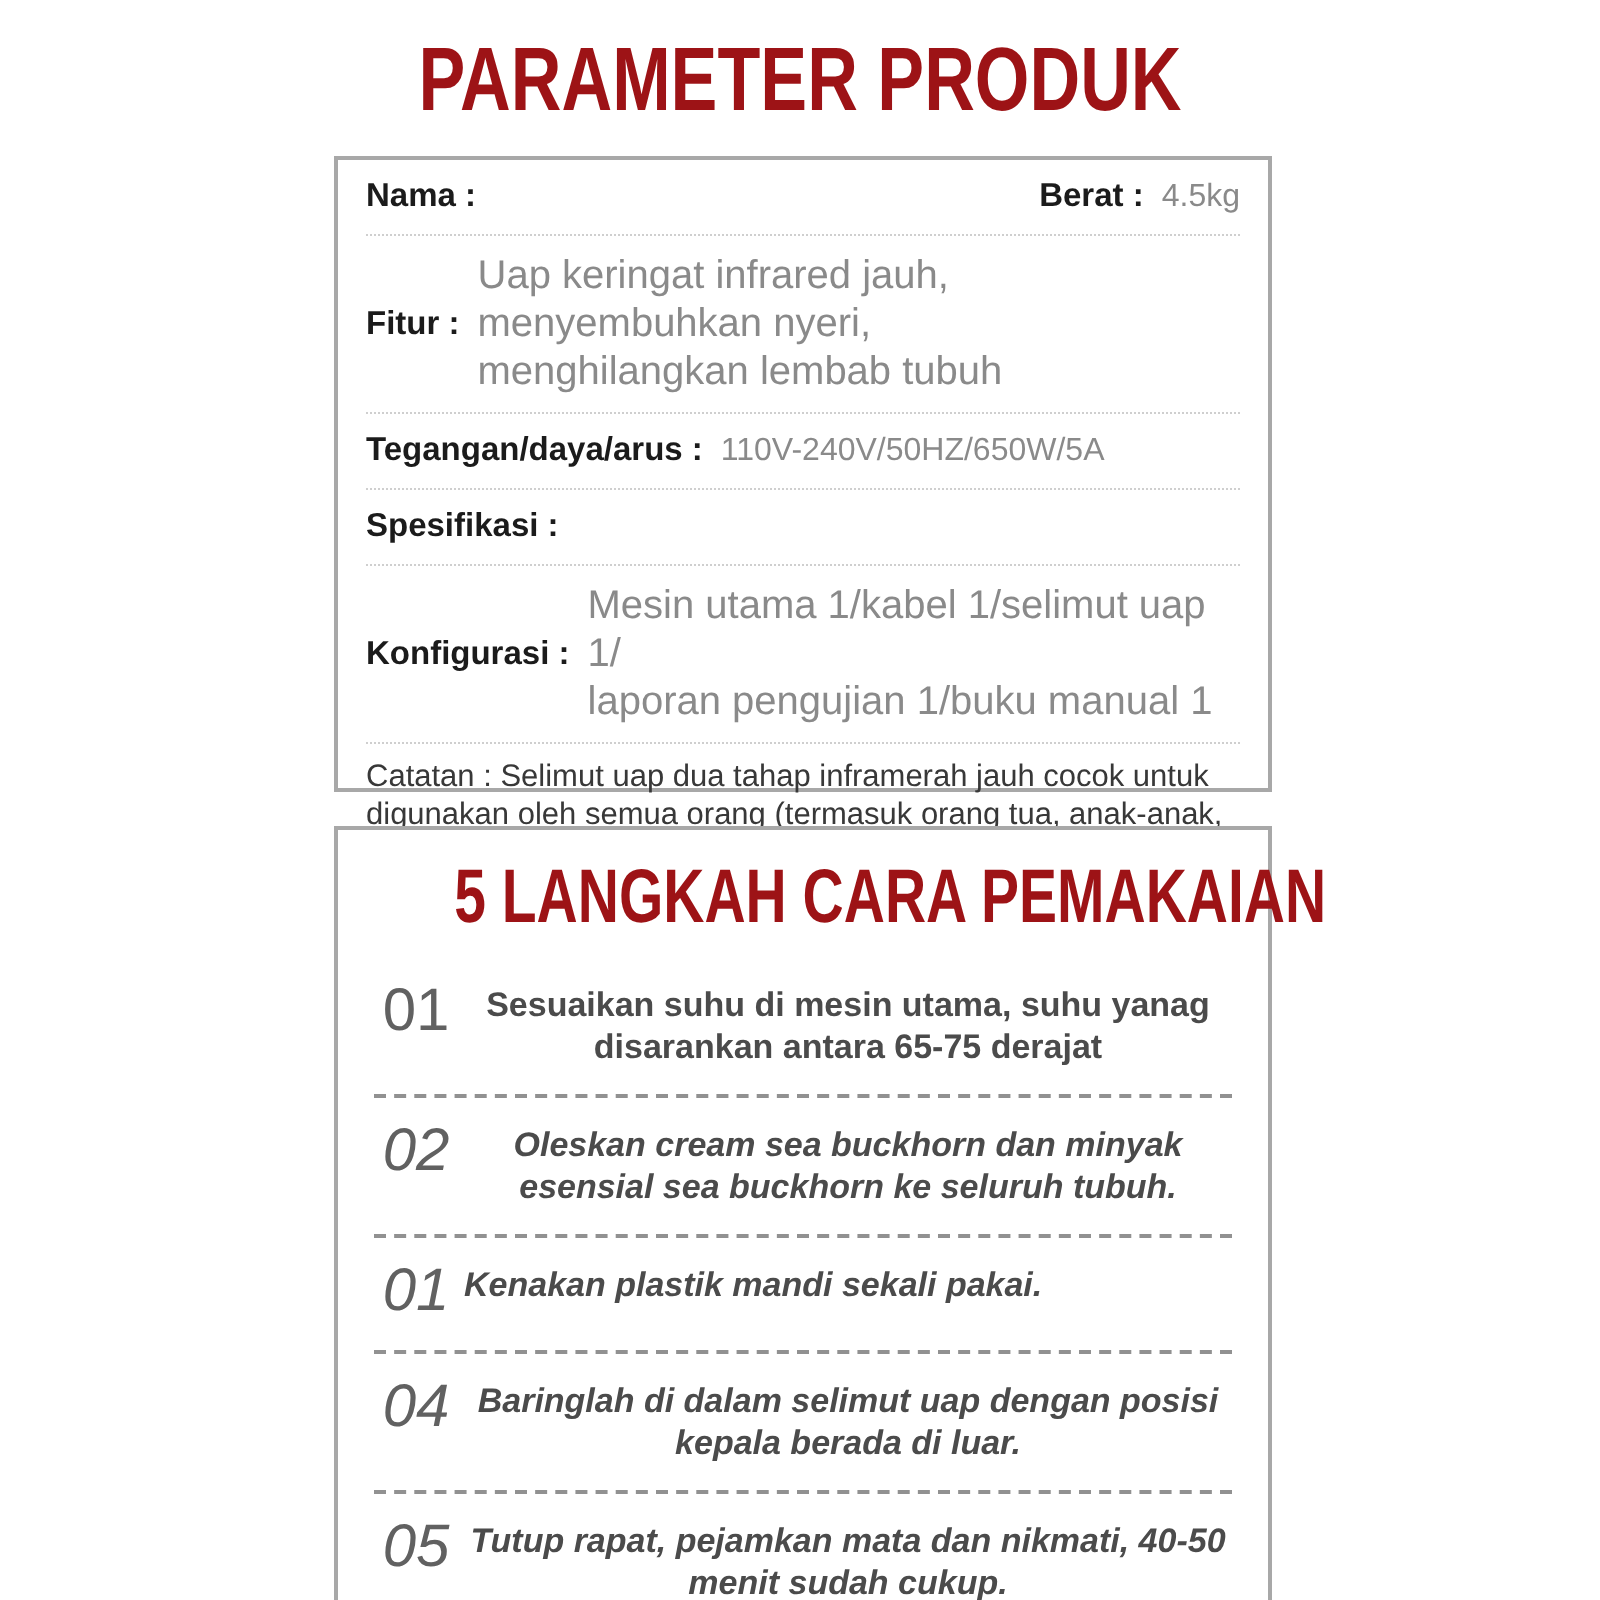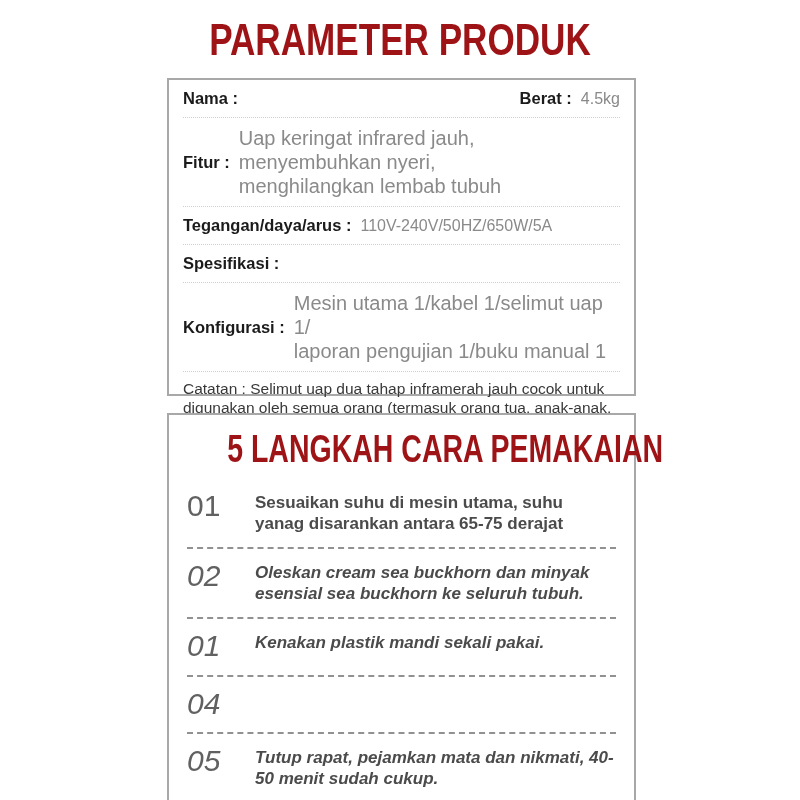--- a/index.html
+++ b/index.html
@@ -25,21 +25,21 @@
   .vlines div{color:#8a8a8a;font-size:20px;line-height:1.2;}
   .vlines{margin-left:9px;}
 
   .note{padding:7px 14px 6px 14px;color:#383838;font-size:15.5px;line-height:1.23;}
 
   
   .steps-title{margin-top:13px;width:100%;text-align:center;
     font-size:38px;font-weight:bold;color:#9d1316;white-space:nowrap;
     transform:scaleX(0.75);transform-origin:50% 50%;}
   .steps{padding:8px 18px 0 18px;}
-  .step{display:flex;align-items:flex-start;gap:26px;padding:11px 0 13px 0;}
+  .step{display:flex;align-items:flex-start;gap:3px;padding:11px 0 13px 0;text-align:center;}
   .step + .step{border-top:2px dashed #919191;font-style:italic;}
   .step-num{font-size:30px;line-height:1.05;color:#616161;width:42px;flex-shrink:0;
     font-weight:400;}
   .step-text{font-size:17px;font-weight:bold;color:#4b4b4b;line-height:1.24;
     max-width:392px;padding-top:2px;}
 </style>
 </head>
 <body>
 
 <div class="main-title">PARAMETER PRODUK</div>
@@ -96,19 +96,20 @@
     <div class="step">
       <div class="step-num">02</div>
       <div class="step-text">Oleskan cream sea buckhorn dan minyak esensial sea buckhorn ke seluruh tubuh.</div>
     </div>
     <div class="step">
       <div class="step-num">01</div>
       <div class="step-text">Kenakan plastik mandi sekali pakai.</div>
     </div>
     <div class="step">
       <div class="step-num">04</div>
+      <div class="step-text">Baringlah di dalam selimut uap dengan posisi kepala berada di luar.</div>
     </div>
     <div class="step">
       <div class="step-num">05</div>
       <div class="step-text">Tutup rapat, pejamkan mata dan nikmati, 40-50 menit sudah cukup.</div>
     </div>
   </div>
 </div>
 
 </body></html>

